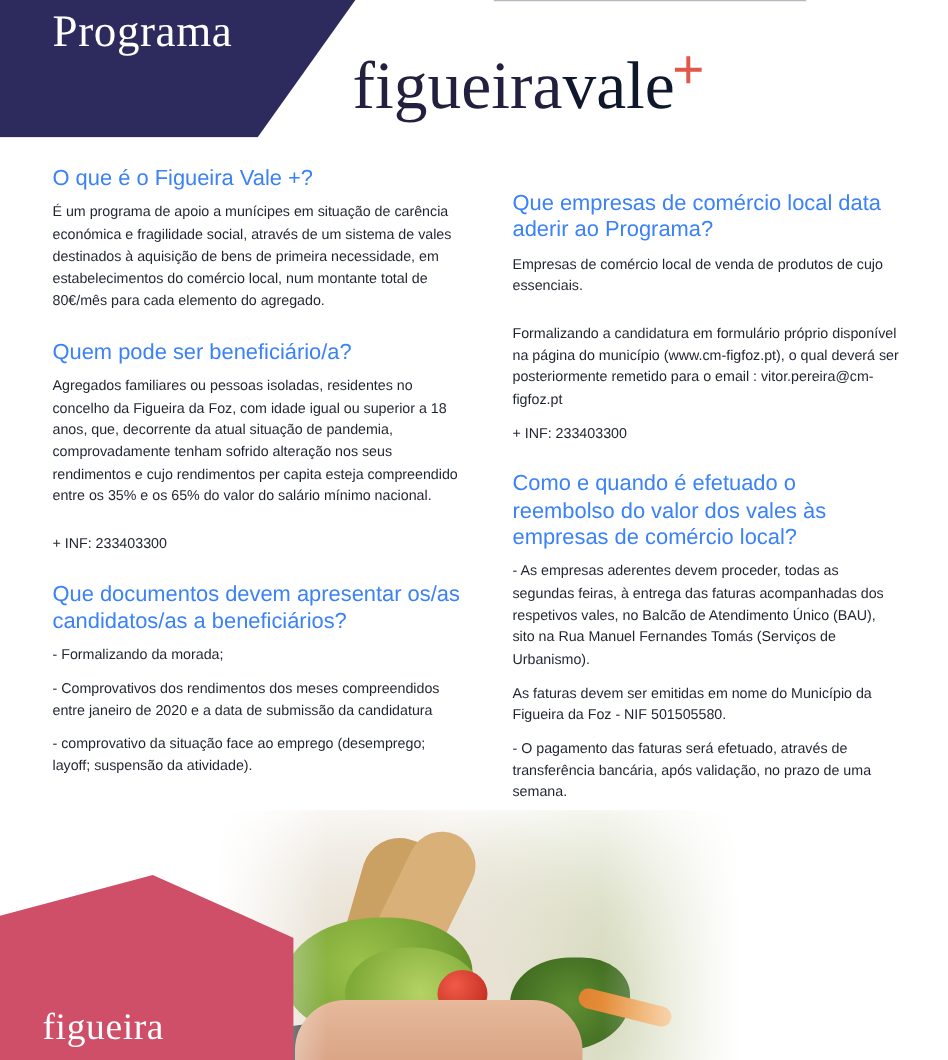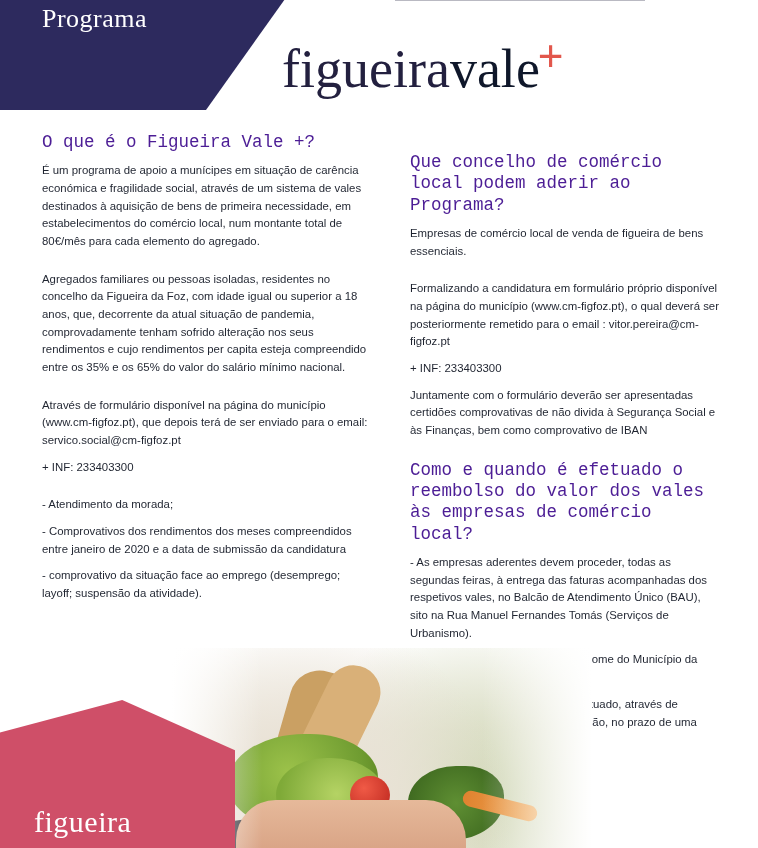--- a/index.html
+++ b/index.html
@@ -29,21 +29,21 @@
     height: 118px;
     background: #2d2a5e;
     clip-path: polygon(0 0, 100% 0, 72% 100%, 0 100%);
   }
   .navy-title {
     position: absolute;
     top: 4px;
     left: 42px;
     color: #ffffff;
     font-family: "Liberation Serif", serif;
-    font-size: 26px;
+    font-size: 36px;
     letter-spacing: 0.5px;
   }
   .logo-wrap {
     position: absolute;
     top: 34px;
     left: 282px;
     font-family: "Liberation Serif", serif;
     font-size: 54px;
     line-height: 1;
     white-space: nowrap;
@@ -74,22 +74,22 @@
     width: 758px;
   }
   .col {
     position: absolute;
     top: 0;
   }
   .col-left  { left: 42px; width: 330px; }
   .col-right { left: 410px; width: 310px; }
 
   h2.q {
-    font-family: Liberation Mono, monospace;
-    color: #4c1d95;
+    font-family: Liberation Sans, sans-serif;
+    color: #3b82f6;
     font-size: 17.5px;
     font-weight: normal;
     line-height: 1.22;
     margin: 0 0 9px 0;
   }
   .blk { margin-bottom: 20px; }
   .blk p {
     margin: 0;
     font-size: 11.4px;
     line-height: 1.55;
@@ -225,50 +225,50 @@
 <div class="content">
 
   <div class="col col-left">
 
     <div class="blk">
       <h2 class="q">O que é o Figueira Vale +?</h2>
       <p>É um programa de apoio a  munícipes em situação de carência económica e fragilidade social, através de um sistema de vales destinados à aquisição de bens de primeira necessidade, em estabelecimentos do comércio local, num montante total de 80€/mês  para cada elemento do agregado.</p>
     </div>
 
     <div class="blk">
+      <h2 class="q">Quem pode ser beneficiário/a?</h2>
       <p>Agregados familiares ou pessoas isoladas, residentes no concelho da Figueira da Foz, com idade igual ou superior a 18 anos, que, decorrente da atual situação de pandemia, comprovadamente tenham sofrido alteração nos seus rendimentos e cujo rendimentos per capita esteja compreendido entre os 35% e os 65% do valor do salário mínimo nacional.</p>
     </div>
 
     <div class="blk">
-      <p>Através de formulário disponível na página do município (www.cm-figfoz.pt), que depois terá de ser enviado para o email: servico.social@cm-figfoz.pt</p>
       <p>+ INF: 233403300</p>
     </div>
 
     <div class="blk">
-      <p>- Atendimento da morada;</p>
+      <h2 class="q">Que documentos devem apresentar os/as candidatos/as  a beneficiários?</h2>
+      <p>- Formalizando da morada;</p>
       <p>- Comprovativos dos rendimentos dos meses compreendidos entre janeiro de 2020 e a data de submissão da candidatura</p>
       <p>- comprovativo da situação face ao emprego (desemprego; layoff; suspensão da atividade).</p>
     </div>
 
   </div>
 
   <div class="col col-right">
 
     <div class="blk">
     </div>
 
     <div class="blk">
-      <h2 class="q">Que concelho de comércio local podem aderir ao Programa?</h2>
-      <p>Empresas de comércio local de venda de figueira de bens essenciais.</p>
+      <h2 class="q">Que empresas de comércio local data aderir ao Programa?</h2>
+      <p>Empresas de comércio local de venda de produtos de cujo essenciais.</p>
     </div>
 
     <div class="blk">
       <p>Formalizando a candidatura em formulário próprio disponível na página do município (www.cm-figfoz.pt),  o qual deverá ser posteriormente remetido  para o email : vitor.pereira@cm-figfoz.pt</p>
       <p>+ INF: 233403300</p>
-      <p>Juntamente com o formulário deverão ser apresentadas certidões comprovativas de não divida à Segurança Social e às Finanças, bem como comprovativo de IBAN</p>
     </div>
 
     <div class="blk">
       <h2 class="q">Como e quando é efetuado o reembolso do valor dos vales às empresas de comércio local?</h2>
       <p>- As empresas aderentes devem proceder, todas as segundas feiras, à entrega das faturas acompanhadas dos respetivos vales, no Balcão de Atendimento Único (BAU), sito na Rua Manuel Fernandes Tomás (Serviços de Urbanismo).</p>
       <p>As faturas devem ser emitidas em nome do Município da Figueira da Foz - NIF 501505580.</p>
       <p>- O pagamento das faturas será efetuado, através de transferência bancária, após validação, no prazo de uma semana.</p>
     </div>
 
   </div>

